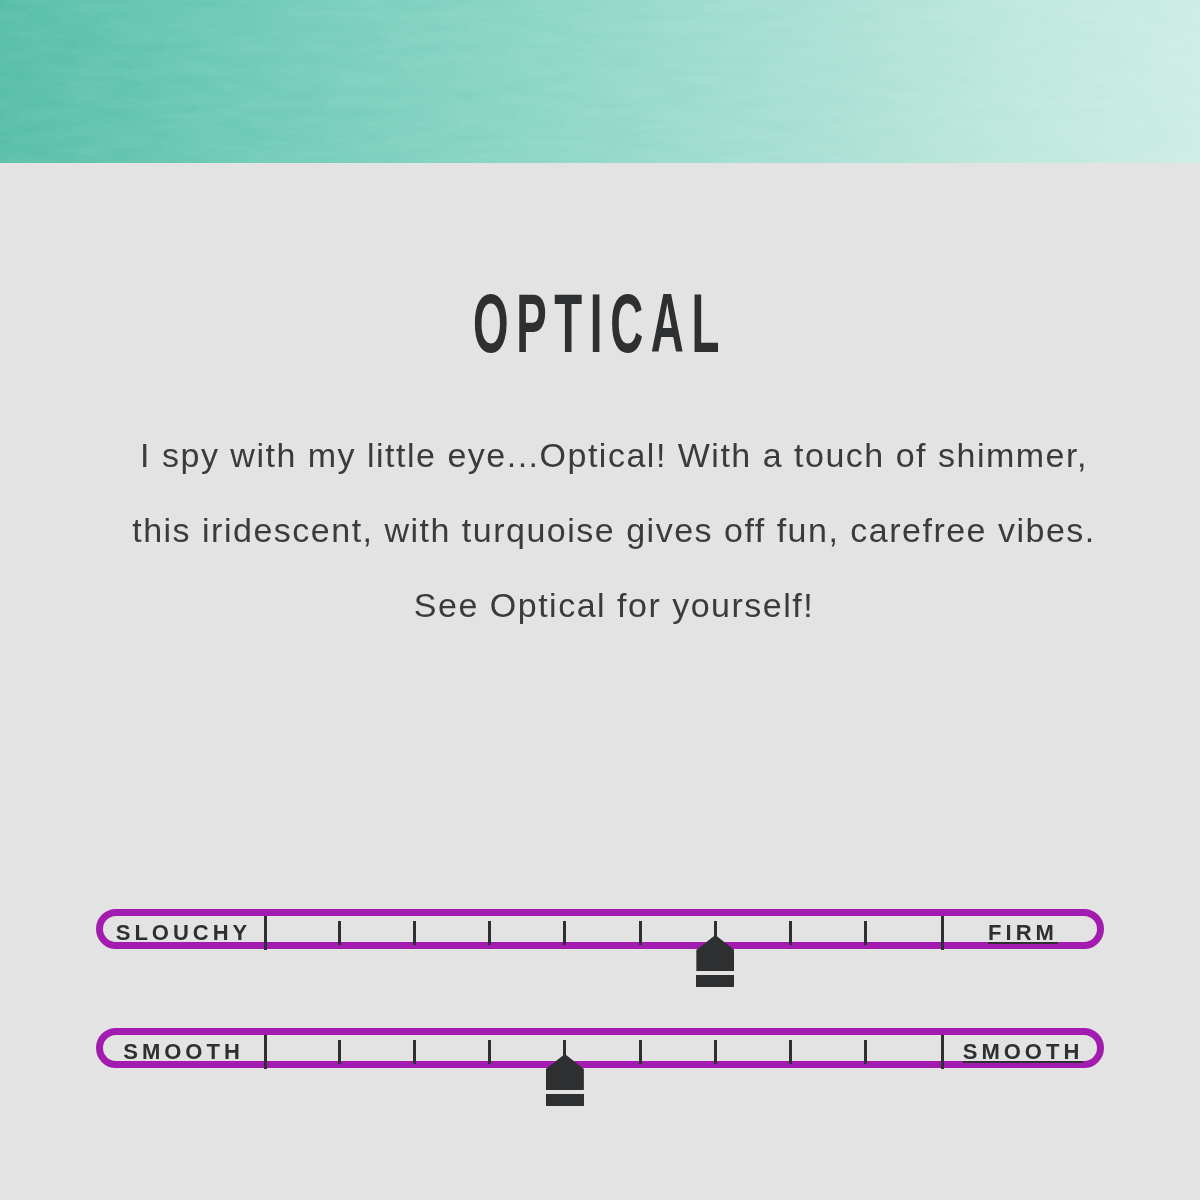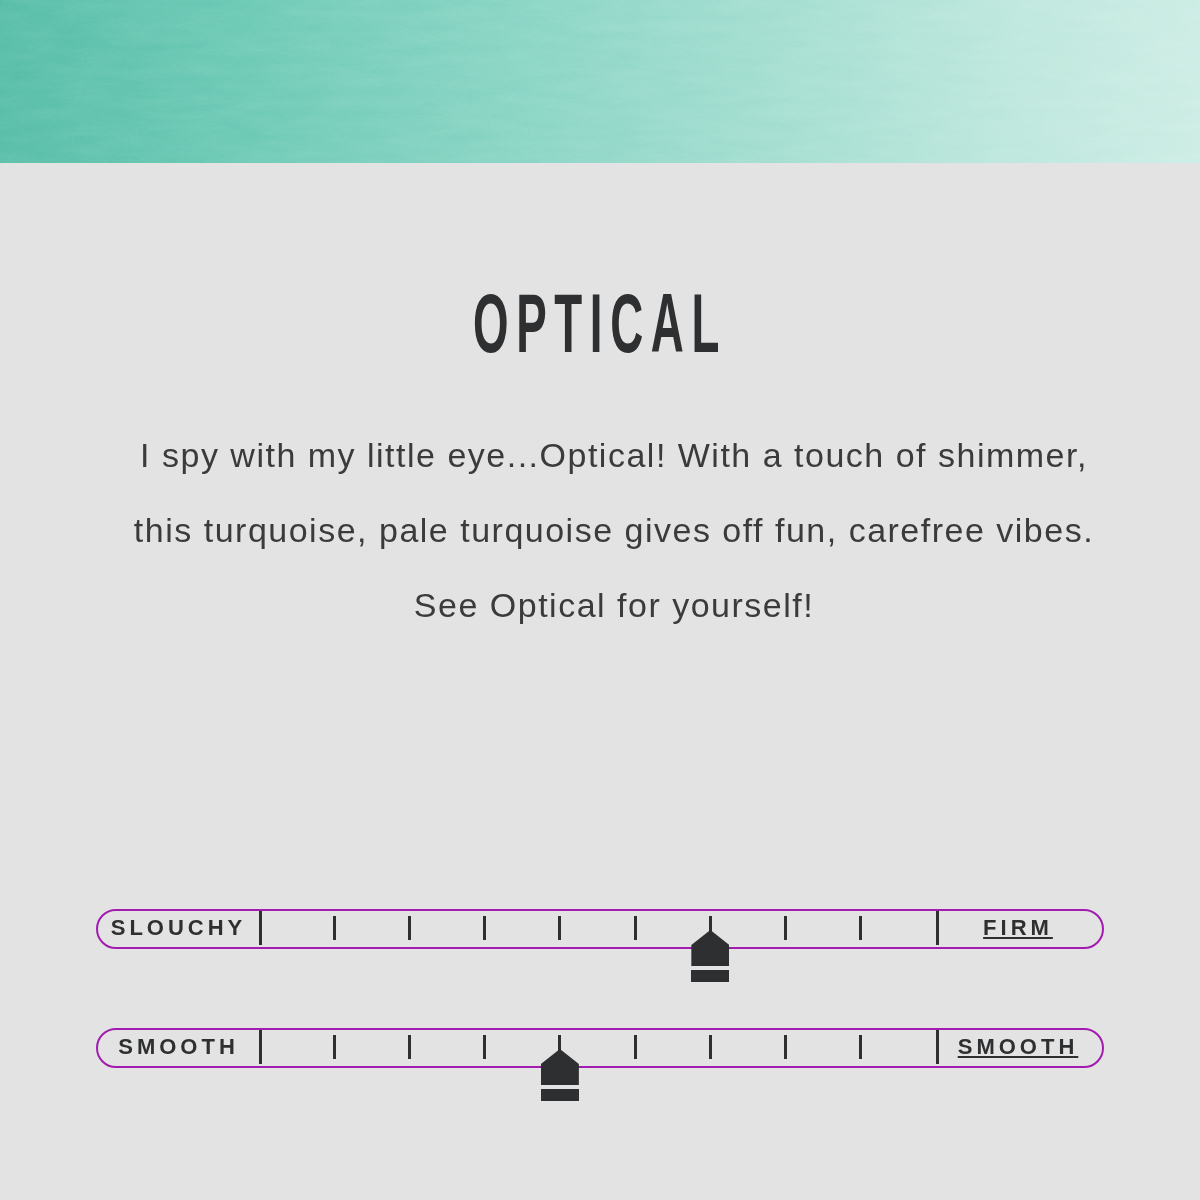--- a/index.html
+++ b/index.html
@@ -36,21 +36,21 @@
     font-weight:400;
     white-space:nowrap;
     padding-left:28px;
   }
 
   
   .scale{
     position:absolute;left:96px;
     width:1008px;height:40px;
     box-sizing:border-box;
-    border:2px solid #a21caf;
+    border:7px solid #a21caf;
     border-radius:20px;
     background:transparent;
   }
   .scale .zone-label{
     position:absolute;top:0;height:34px;
     display:flex;align-items:center;justify-content:center;
     font-size:22px;font-weight:700;
     letter-spacing:4px;
     color:#2e2f30;
     white-space:nowrap;
@@ -111,21 +111,21 @@
       <rect width="1200" height="163" filter="url(#fineGrain)" opacity="0.35" style="mix-blend-mode:overlay"></rect>
     </svg>
   </div>
 
   <svg class="title-svg" viewBox="0 0 1200 90">
     <text x="600" y="72" text-anchor="middle" font-size="84" letter-spacing="14" textLength="254" lengthAdjust="spacingAndGlyphs">OPTICAL</text>
   </svg>
 
   <div class="para">
     <div class="line">I spy with my little eye...Optical! With a touch of shimmer,</div>
-    <div class="line">this turquoise, pale turquoise gives off fun, carefree vibes.</div>
+    <div class="line">this iridescent, with turquoise gives off fun, carefree vibes.</div>
     <div class="line">See Optical for yourself!</div>
   </div>
 
   <div class="scale" style="top:909px">
     <div class="zone-label left">SLOUCHY</div>
     <div class="divider d-left"></div>
     <div class="ticks">
         <div class="tick" style="left: 234.722px;"></div>
         <div class="tick" style="left: 309.944px;"></div>
         <div class="tick" style="left: 385.167px;"></div>

